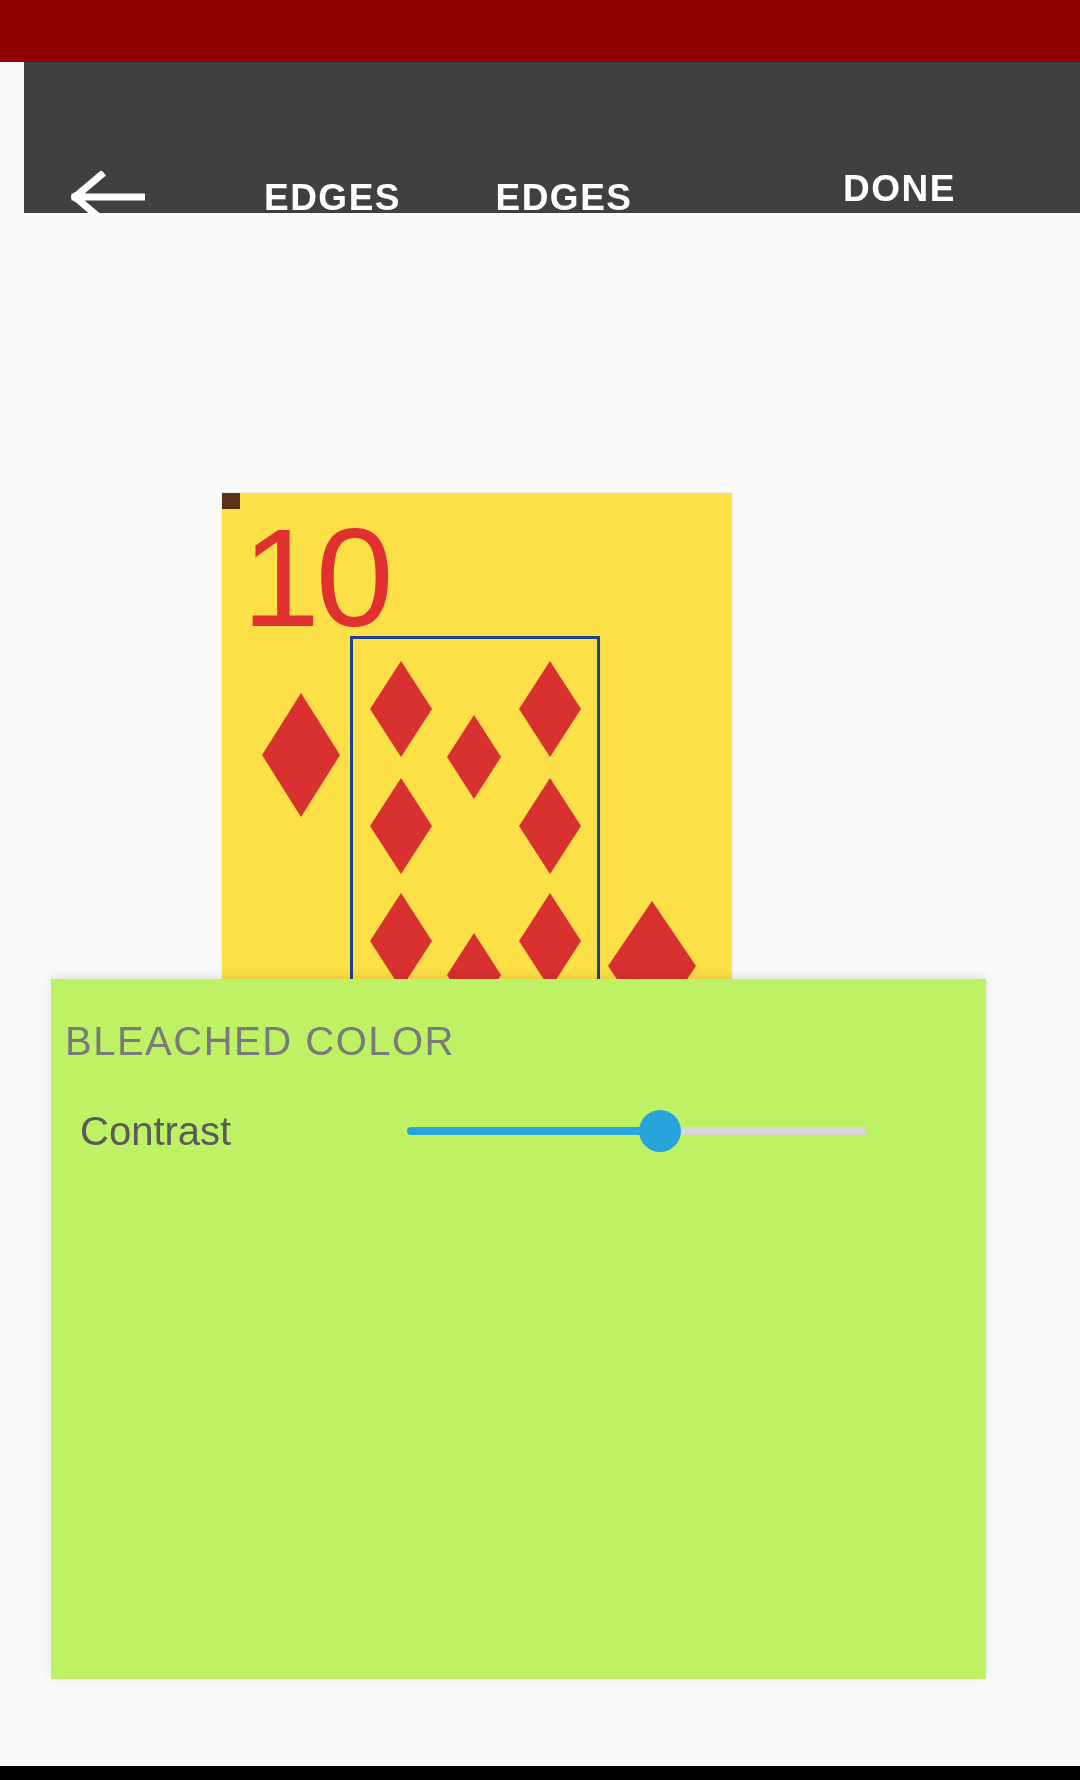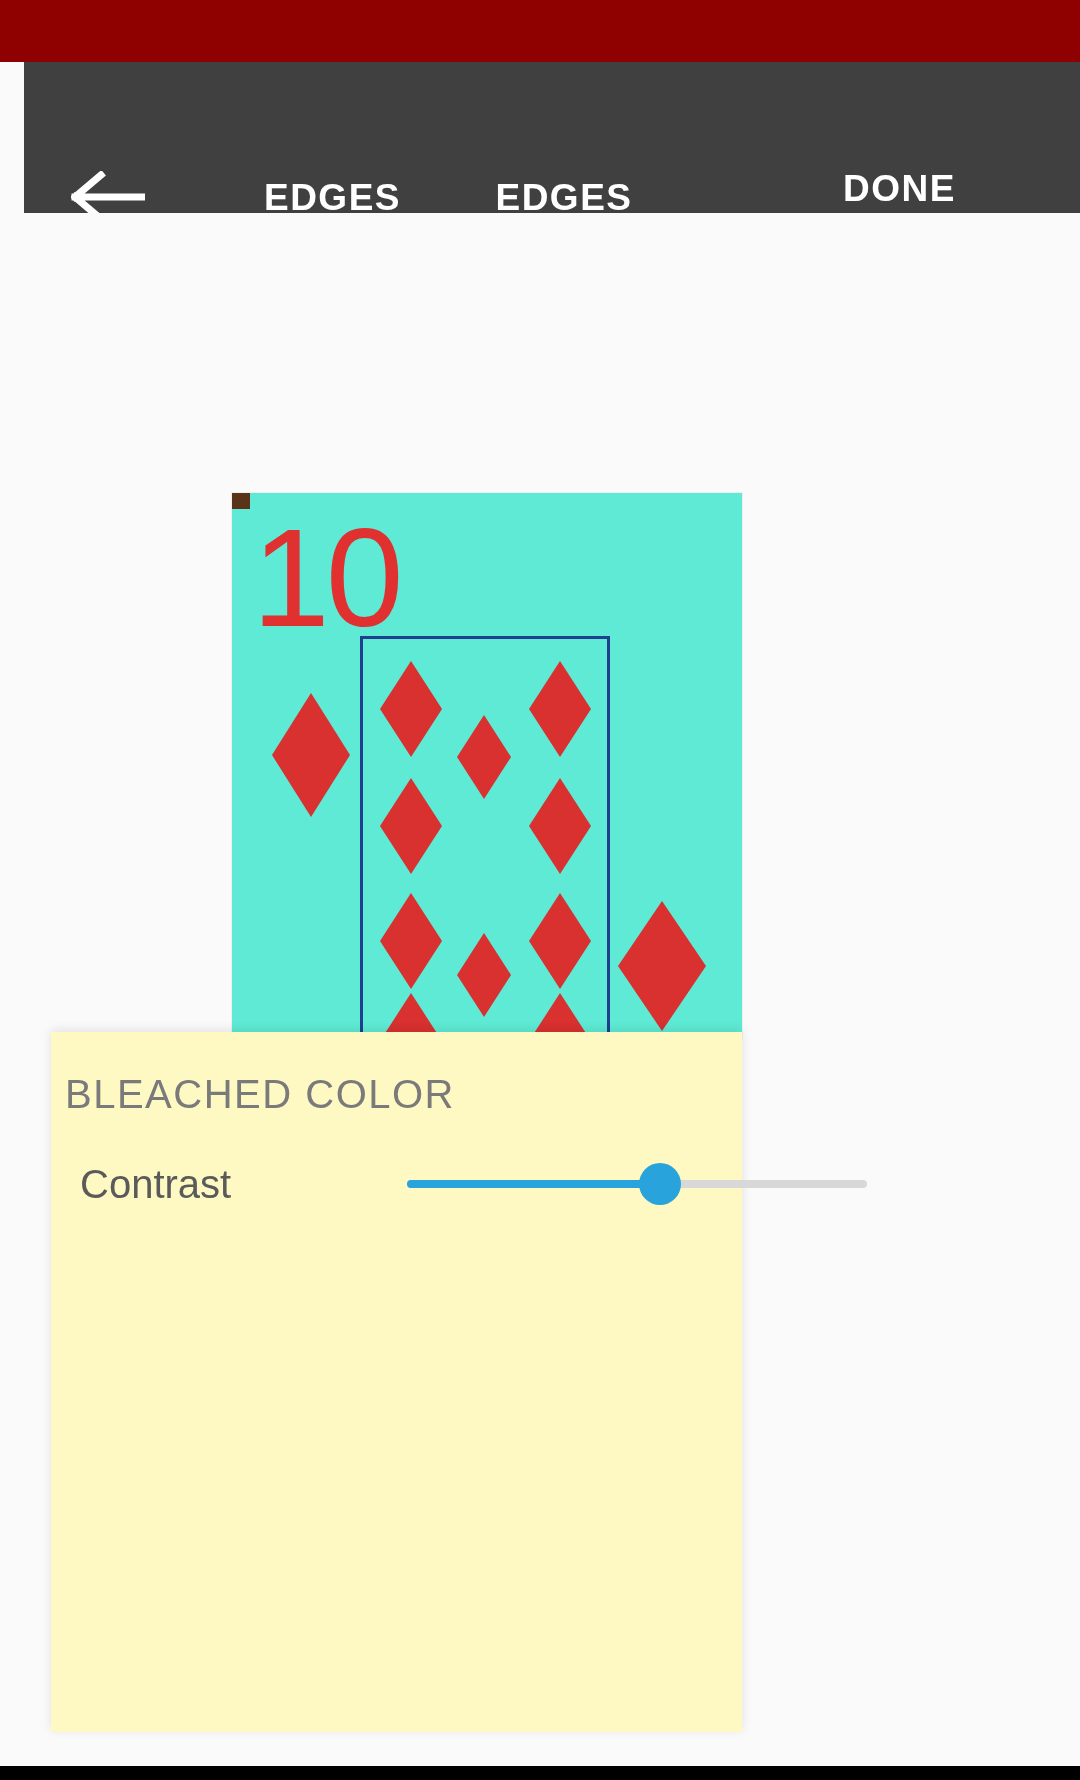--- a/index.html
+++ b/index.html
@@ -65,22 +65,22 @@
     display:flex; align-items:center; justify-content:center;
   }
   .tb1{ left:426px; } .tb2{ left:587px; } .tb3{ left:747px; }
 
   
   .preview{
     position:absolute; left:0; top:346px; width:1080px; height:694px;
     background:#fafafa; overflow:hidden;
   }
   .card{
-    position:absolute; left:232px; top:147px; width:510px; height:560px;
-    background:#5eead4;
+    position:absolute; left:222px; top:147px; width:510px; height:560px;
+    background:#fde047;
     box-shadow:0 0 0 1px #eeeeee;
   }
   .card-corner{
     position:absolute; left:0; top:0; width:18px; height:16px;
     background:#5a3418;
   }
   .rank{
     position:absolute; left:20px; top:22px;
     font-family:"Liberation Sans", sans-serif;
     font-size:140px; font-weight:400; color:#e03030; line-height:0.9;
@@ -93,22 +93,22 @@
 
   
   .diamond{
     position:absolute;
     background:#d93030;
     clip-path:polygon(50% 0%, 100% 50%, 50% 100%, 0% 50%);
   }
 
   
   .sheet{
-    position:absolute; left:51px; top:1032px; width:691px; height:700px;
-    background:#fef9c3;
+    position:absolute; left:51px; top:979px; width:935px; height:700px;
+    background:#bef264;
     box-shadow:0 -2px 10px rgba(0,0,0,0.10);
   }
   .sheet-title{
     position:absolute; left:14px; top:40px;
     font-size:40px; color:#7a7a7a; letter-spacing:1.5px;
   }
   .slider-row{ position:absolute; left:0; width:855px; height:60px; }
   .sr1{ top:122px;margin-left:11px; }
   .sr2{ top:284px; }
   .slider-label{

